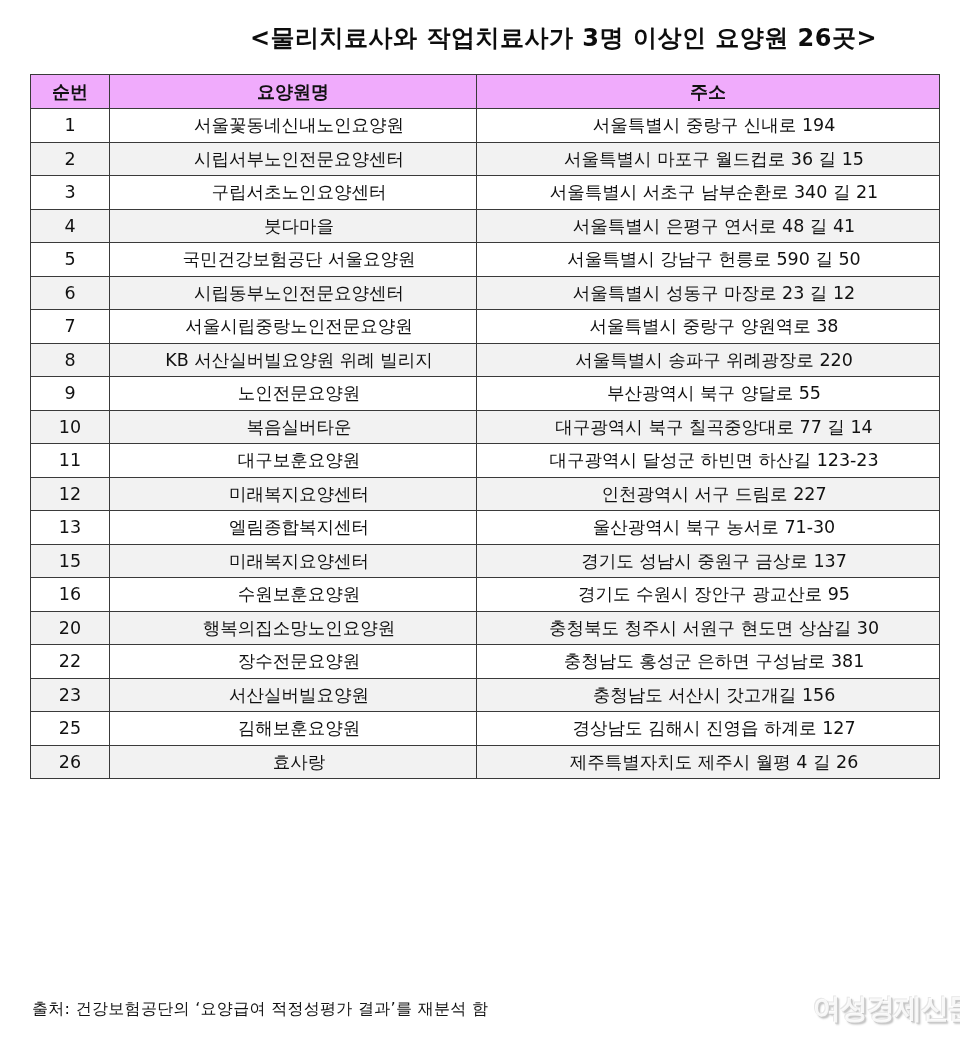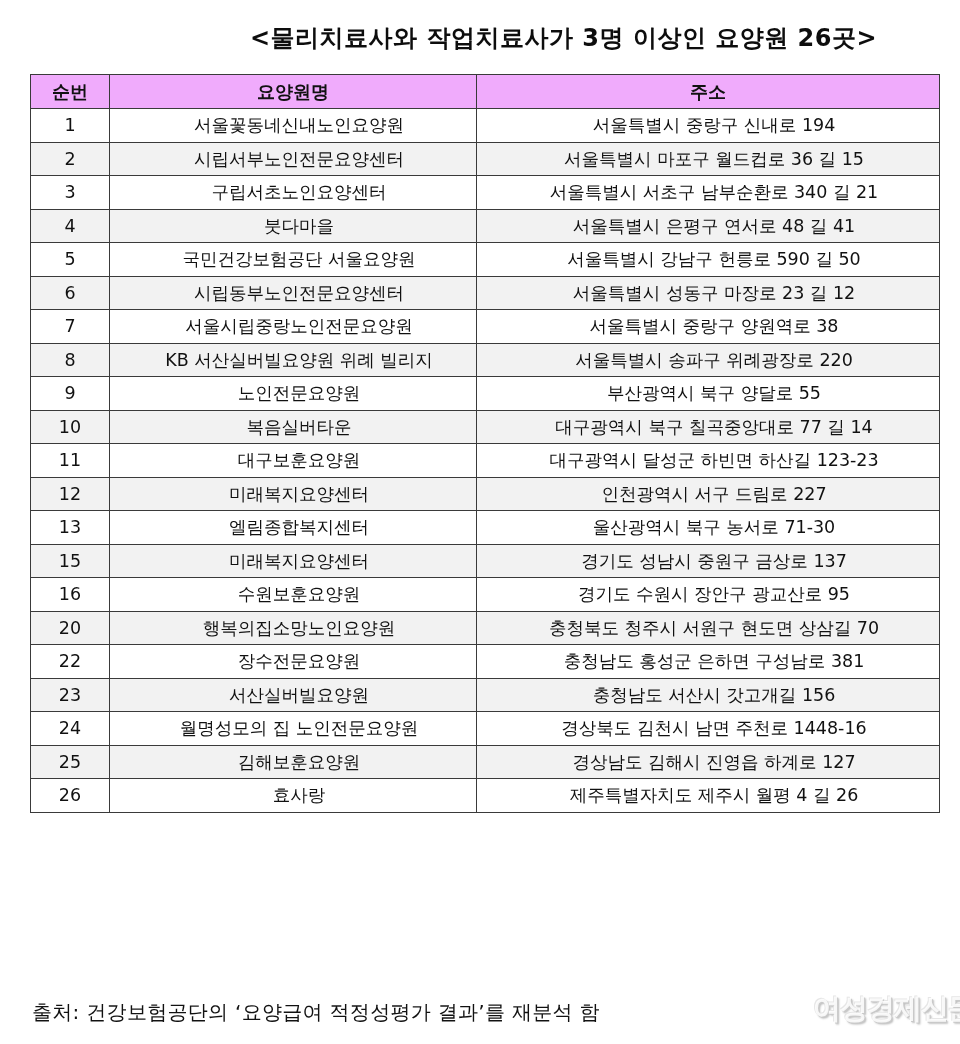--- a/index.html
+++ b/index.html
@@ -64,21 +64,21 @@
     table.list tbody tr:nth-child(odd) td {
       background: #ffffff;
     }
     col.c1 { width: 79px; }
     col.c2 { width: 367px; }
     col.c3 { width: 463px; }
     .source {
       position: absolute;
       top: 999px;
       left: 32px;
-      font-size: 20px;
+      font-size: 16px;
       color: #111111;
       white-space: nowrap;
       letter-spacing: 0.3px;
     }
     .watermark {
       position: absolute;
       top: 990px;
       left: 813px;
       font-size: 28px;
       font-weight: bold;
@@ -178,38 +178,33 @@
         <td class="addr">경기도 성남시 중원구 금상로 137</td>
       </tr>
       <tr>
         <td class="num">16</td>
         <td class="name">수원보훈요양원</td>
         <td class="addr">경기도 수원시 장안구 광교산로 95</td>
       </tr>
       <tr>
         <td class="num">20</td>
         <td class="name">행복의집소망노인요양원</td>
-        <td class="addr">충청북도 청주시 서원구 현도면 상삼길 70</td>
+        <td class="addr">충청북도 청주시 서원구 현도면 상삼길 30</td>
       </tr>
       <tr>
         <td class="num">22</td>
         <td class="name">장수전문요양원</td>
         <td class="addr">충청남도 홍성군 은하면 구성남로 381</td>
       </tr>
       <tr>
         <td class="num">23</td>
         <td class="name">서산실버빌요양원</td>
         <td class="addr">충청남도 서산시 갓고개길 156</td>
       </tr>
       <tr>
-        <td class="num">24</td>
-        <td class="name">월명성모의 집 노인전문요양원</td>
-        <td class="addr">경상북도 김천시 남면 주천로 1448-16</td>
-      </tr>
-      <tr>
         <td class="num">25</td>
         <td class="name">김해보훈요양원</td>
         <td class="addr">경상남도 김해시 진영읍 하계로 127</td>
       </tr>
       <tr>
         <td class="num">26</td>
         <td class="name">효사랑</td>
         <td class="addr">제주특별자치도 제주시 월평 4 길 26</td>
       </tr>
     </tbody>

